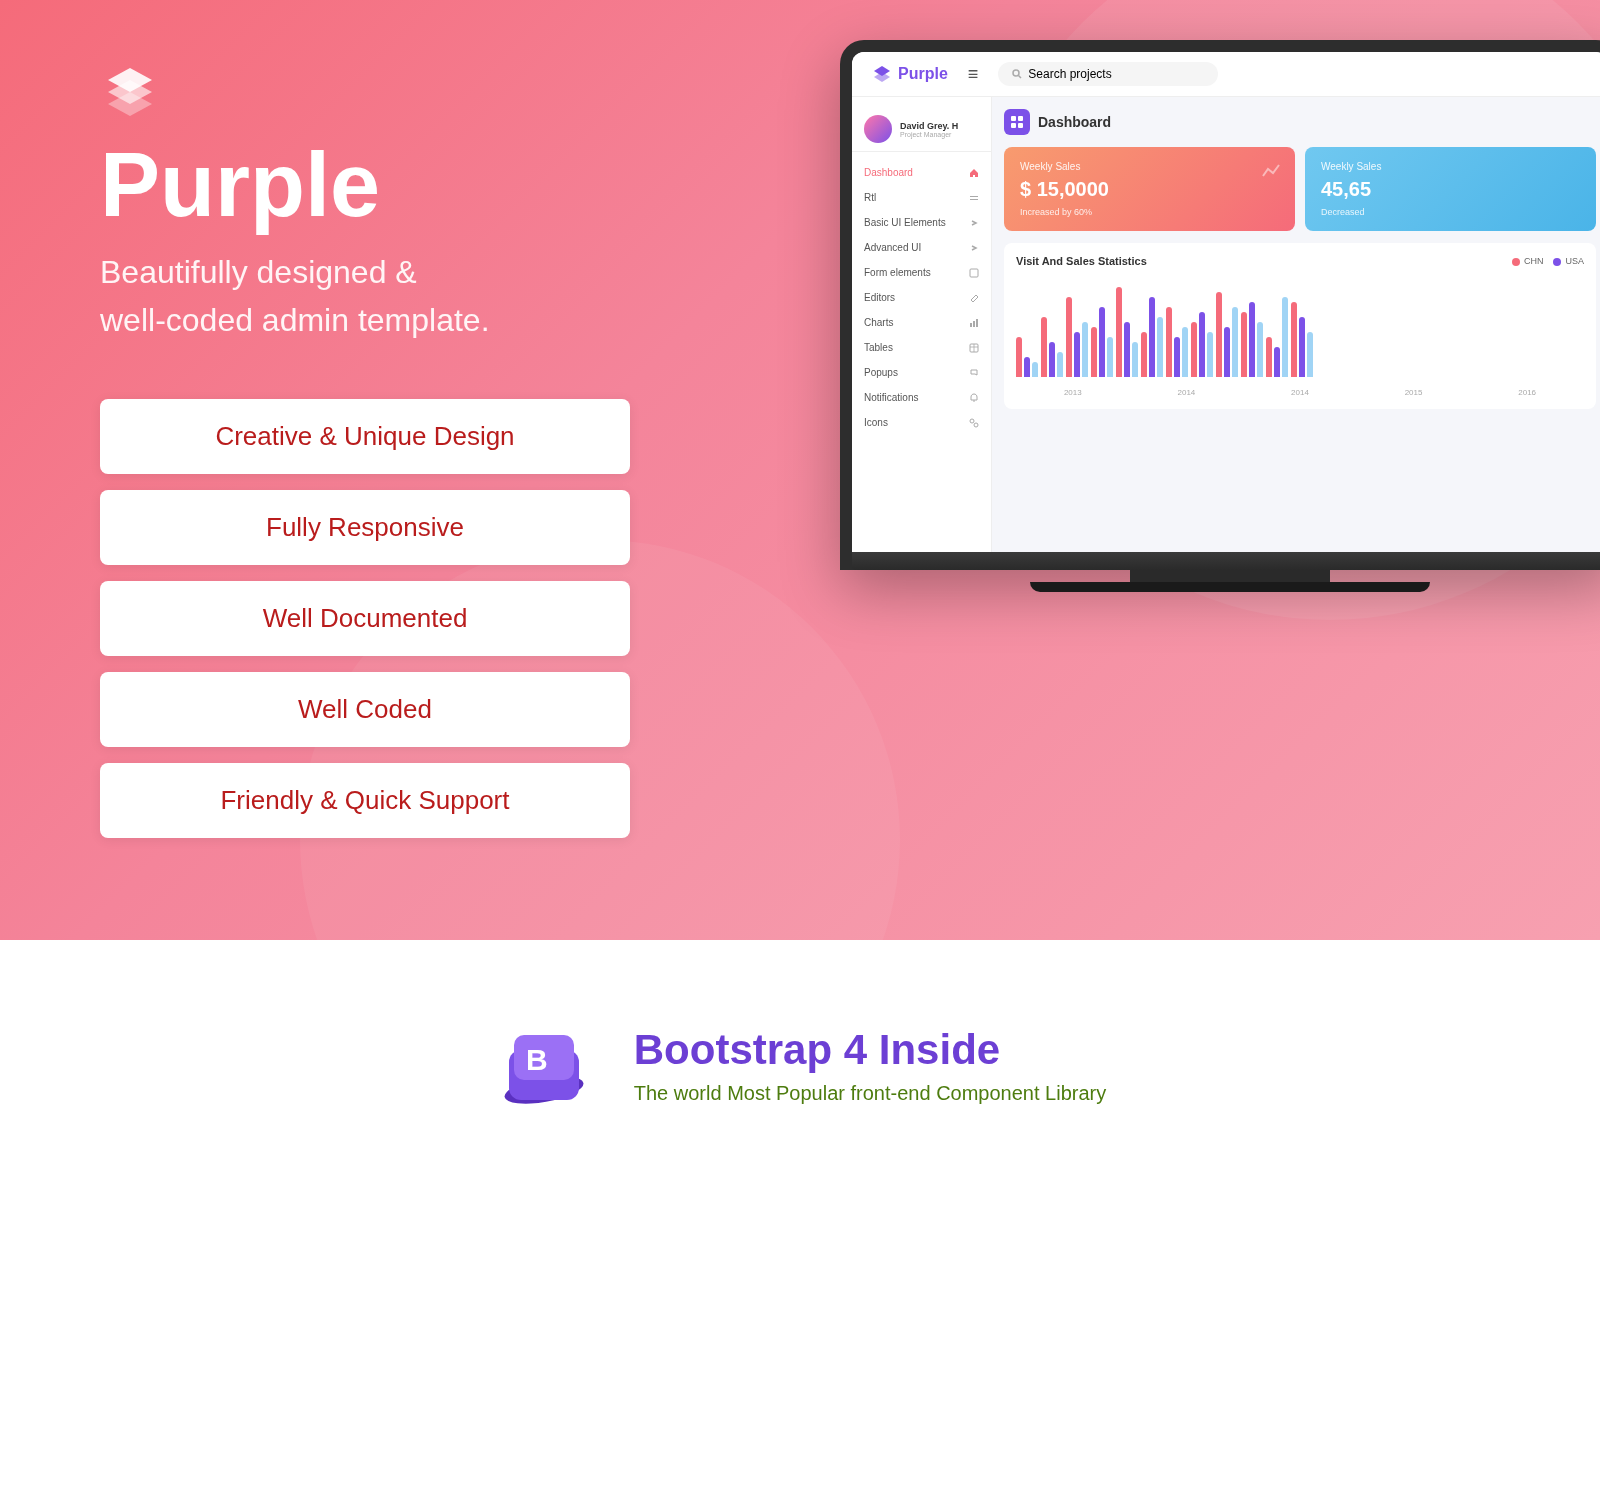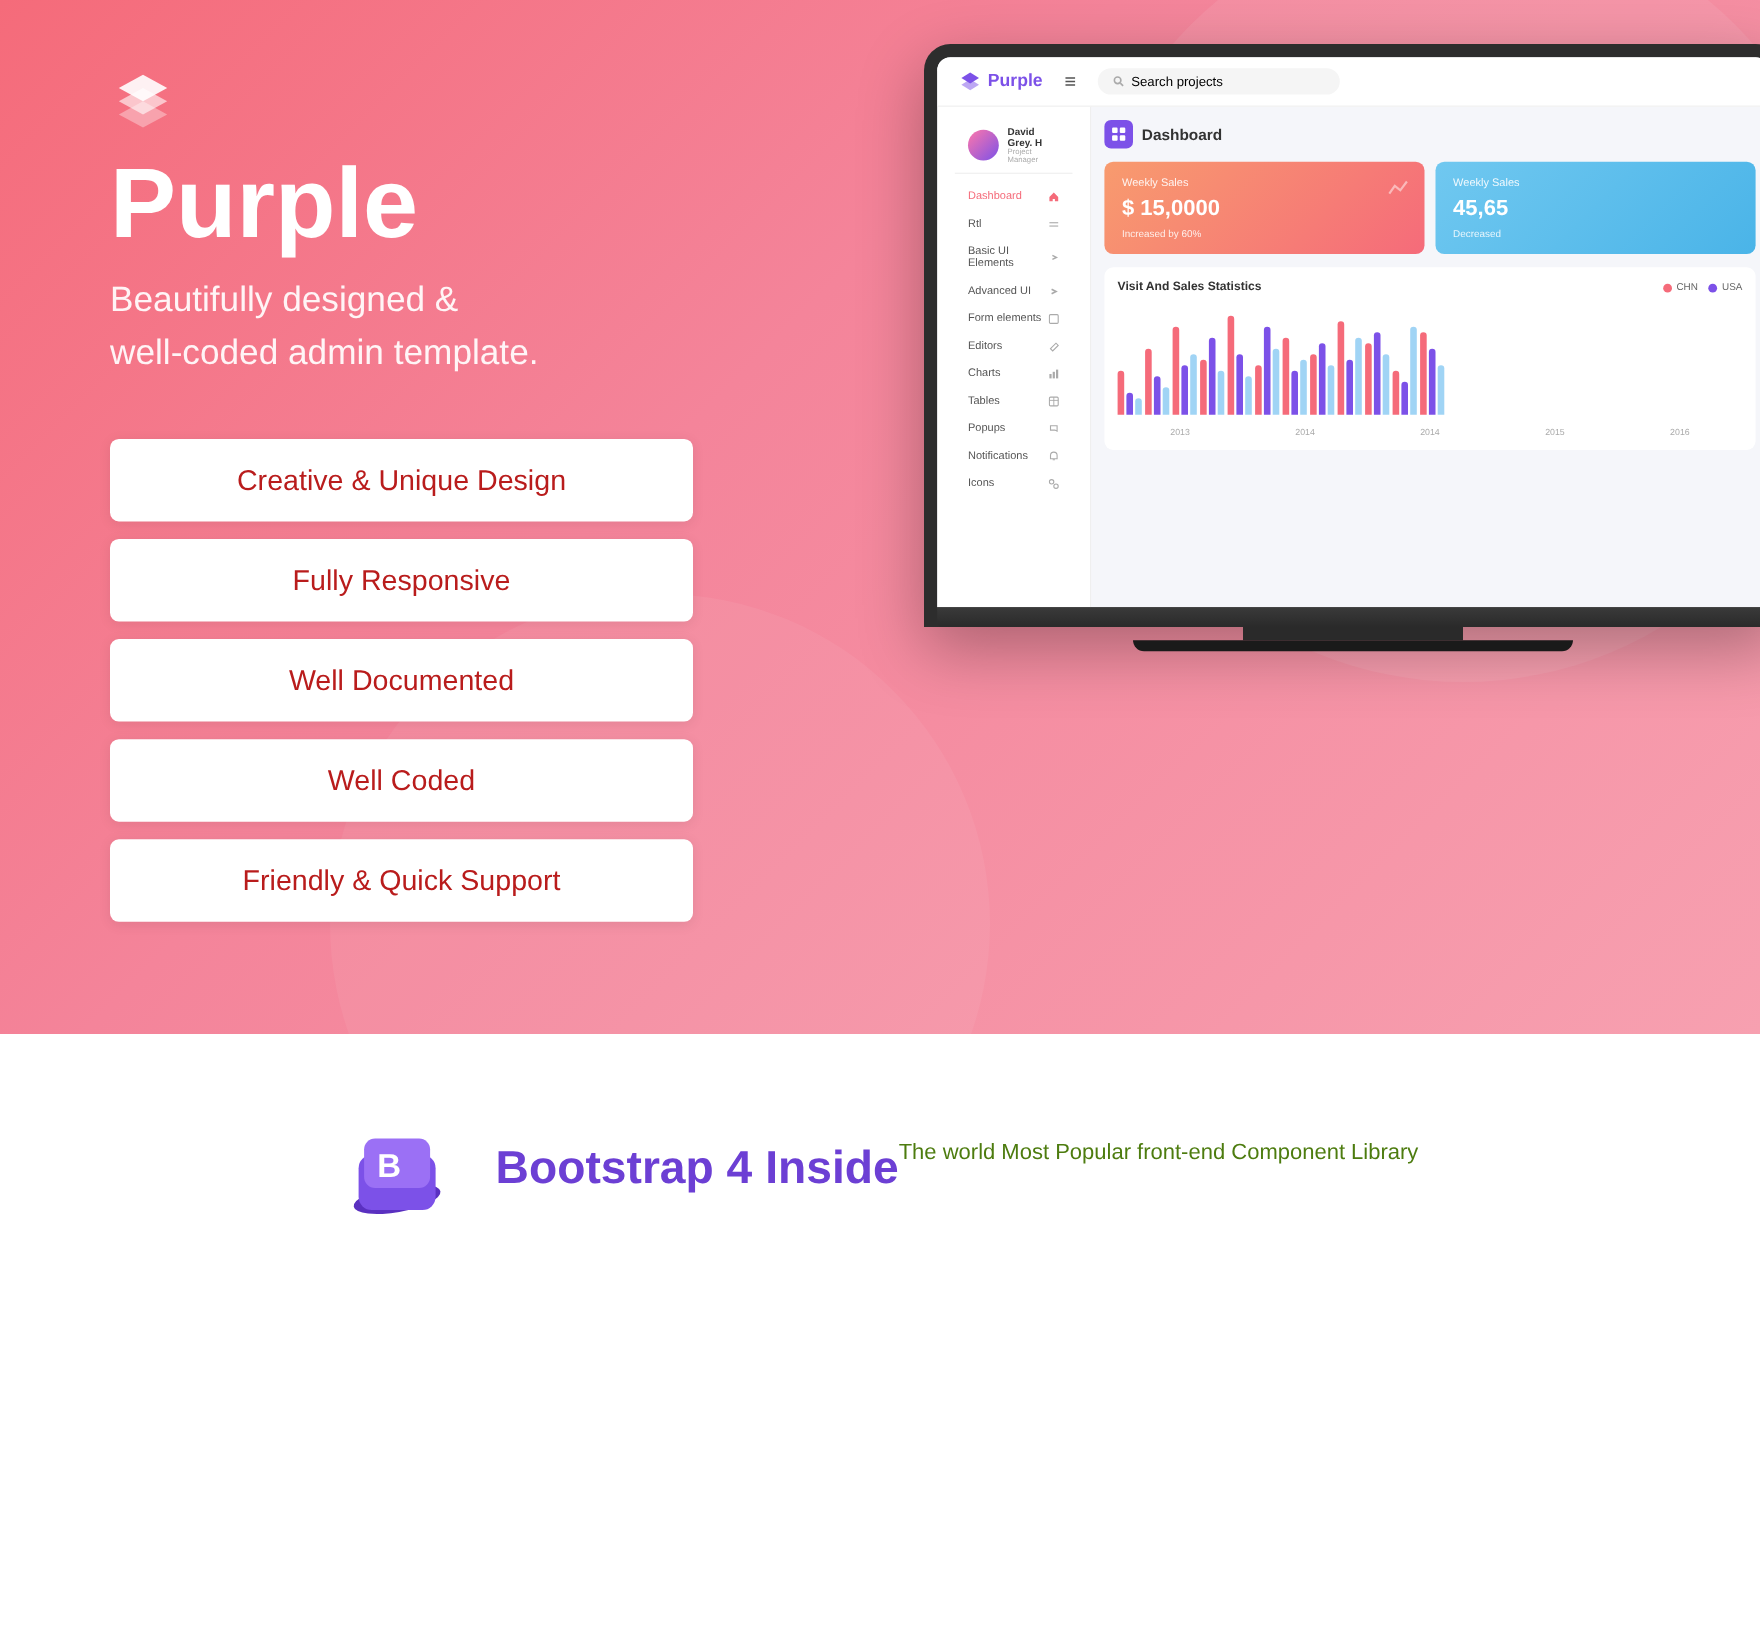--- a/index.html
+++ b/index.html
@@ -166,21 +166,21 @@
       display: flex;
       flex: 1;
       overflow: hidden;
     }
 
     
     .admin-sidebar {
       width: 140px;
       background: #fff;
       border-right: 1px solid #eee;
-      padding: 10px 16px;
+      padding: 10px 0;
       flex-shrink: 0;
     }
 
     .sidebar-user {
       display: flex;
       align-items: center;
       padding: 8px 12px;
       border-bottom: 1px solid #eee;
       margin-bottom: 8px;
       gap: 8px;
@@ -411,21 +411,21 @@
     }
 
     .bootstrap-logo {
       width: 100px;
       height: 100px;
       flex-shrink: 0;
     }
 
     .bootstrap-text-area {
       display: flex;
-      flex-direction: row;
+      flex-direction: column;
     }
 
     .bootstrap-title {
       color: #6c3fd4;
       font-size: 42px;
       font-weight: 700;
       margin-bottom: 8px;
     }
 
     .bootstrap-subtitle {

